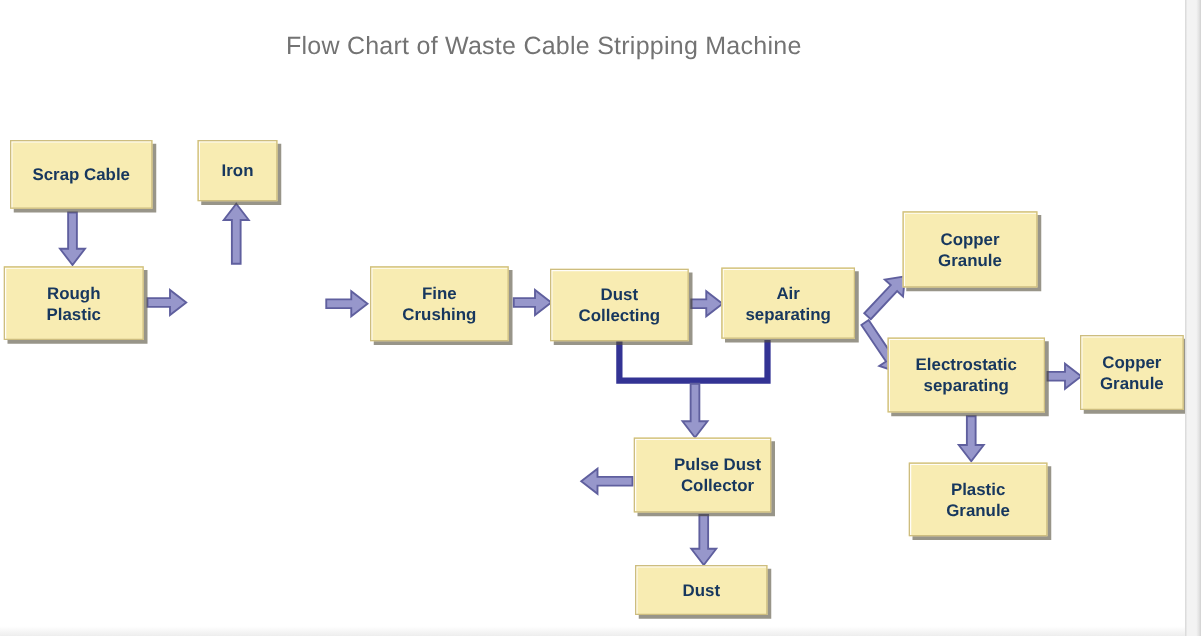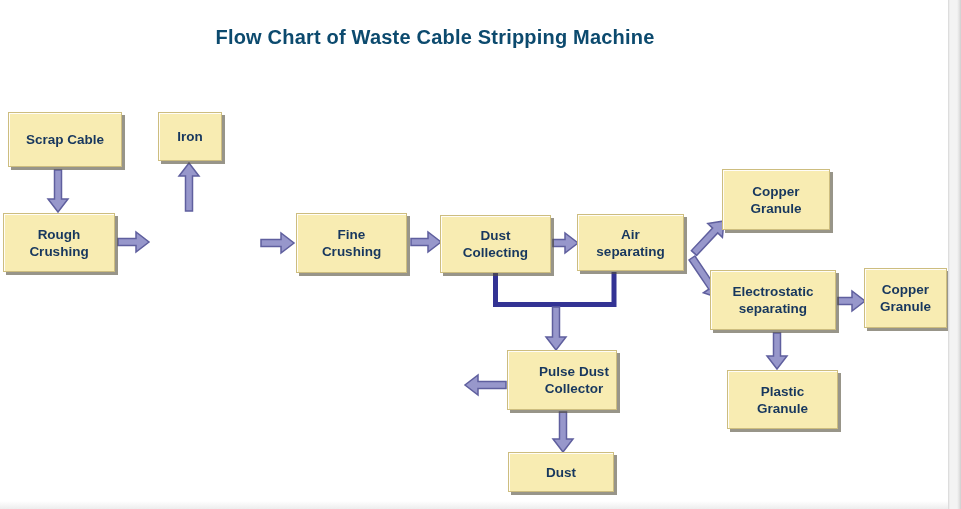--- a/index.html
+++ b/index.html
@@ -10,22 +10,22 @@
     background: #ffffff;
     overflow: hidden;
     font-family: "Liberation Sans", "DejaVu Sans", sans-serif;
   }
   .title {
     position: absolute;
     left: 0; top: 26px;
     width: 870px;
     text-align: center;
     font-size: 20px;
-    font-weight: 700;
-    color: #0c4a6e;
+    font-weight: 400;
+    color: #737373;
     letter-spacing: 0.2px;
   }
   .node {
     position: absolute;
     box-sizing: border-box;
     background: #f8ecb2;
     border: 1px solid #cdbd7f;
     box-shadow: inset 1px 1px 0 rgba(255,255,255,0.9), 3px 3px 0 rgba(84,78,58,0.6);
     display: flex;
     align-items: center;
@@ -76,21 +76,21 @@
       <polygon points="773.5,333 773.5,356 767,356 777,369 787,356 780.5,356 780.5,333" fill="#9797cb" stroke="#5f5f9e" stroke-width="1.5" stroke-linejoin="miter"></polygon>
       <polygon points="506,381.5 478,381.5 478,375 465,385 478,395 478,388.5 506,388.5" fill="#9797cb" stroke="#5f5f9e" stroke-width="1.5" stroke-linejoin="miter"></polygon>
       <polygon points="559.5,412 559.5,439 553,439 563,452 573,439 566.5,439 566.5,412" fill="#9797cb" stroke="#5f5f9e" stroke-width="1.5" stroke-linejoin="miter"></polygon>
       <path d="M495.5,272 L495.5,304.5 L614,304.5 L614,272" fill="none" stroke="#333394" stroke-width="5"></path>
       <polygon points="552.5,307 552.5,337 546,337 556,350 566,337 559.5,337 559.5,307" fill="#9797cb" stroke="#5f5f9e" stroke-width="1.5" stroke-linejoin="miter"></polygon>
     </svg>
 
   <div class="node" style="left:8px;   top:112px; width:114px; height:55px;">Scrap Cable</div>
   <div class="node" style="left:158px; top:112px; width:64px;  height:49px;">Iron</div>
   <div class="node" style="left:3px;   top:213px; width:112px; height:59px;">Rough
-Crushing</div>
+Plastic</div>
   <div class="node" style="left:296px; top:213px; width:111px; height:60px;">Fine
 Crushing</div>
   <div class="node" style="left:440px; top:215px; width:111px; height:58px;">Dust
 Collecting</div>
   <div class="node" style="left:577px; top:214px; width:107px; height:57px;">Air
 separating</div>
   <div class="node" style="left:722px; top:169px; width:108px; height:61px;">Copper
 Granule</div>
   <div class="node" style="left:710px; top:270px; width:126px; height:60px;">Electrostatic
 separating</div>

